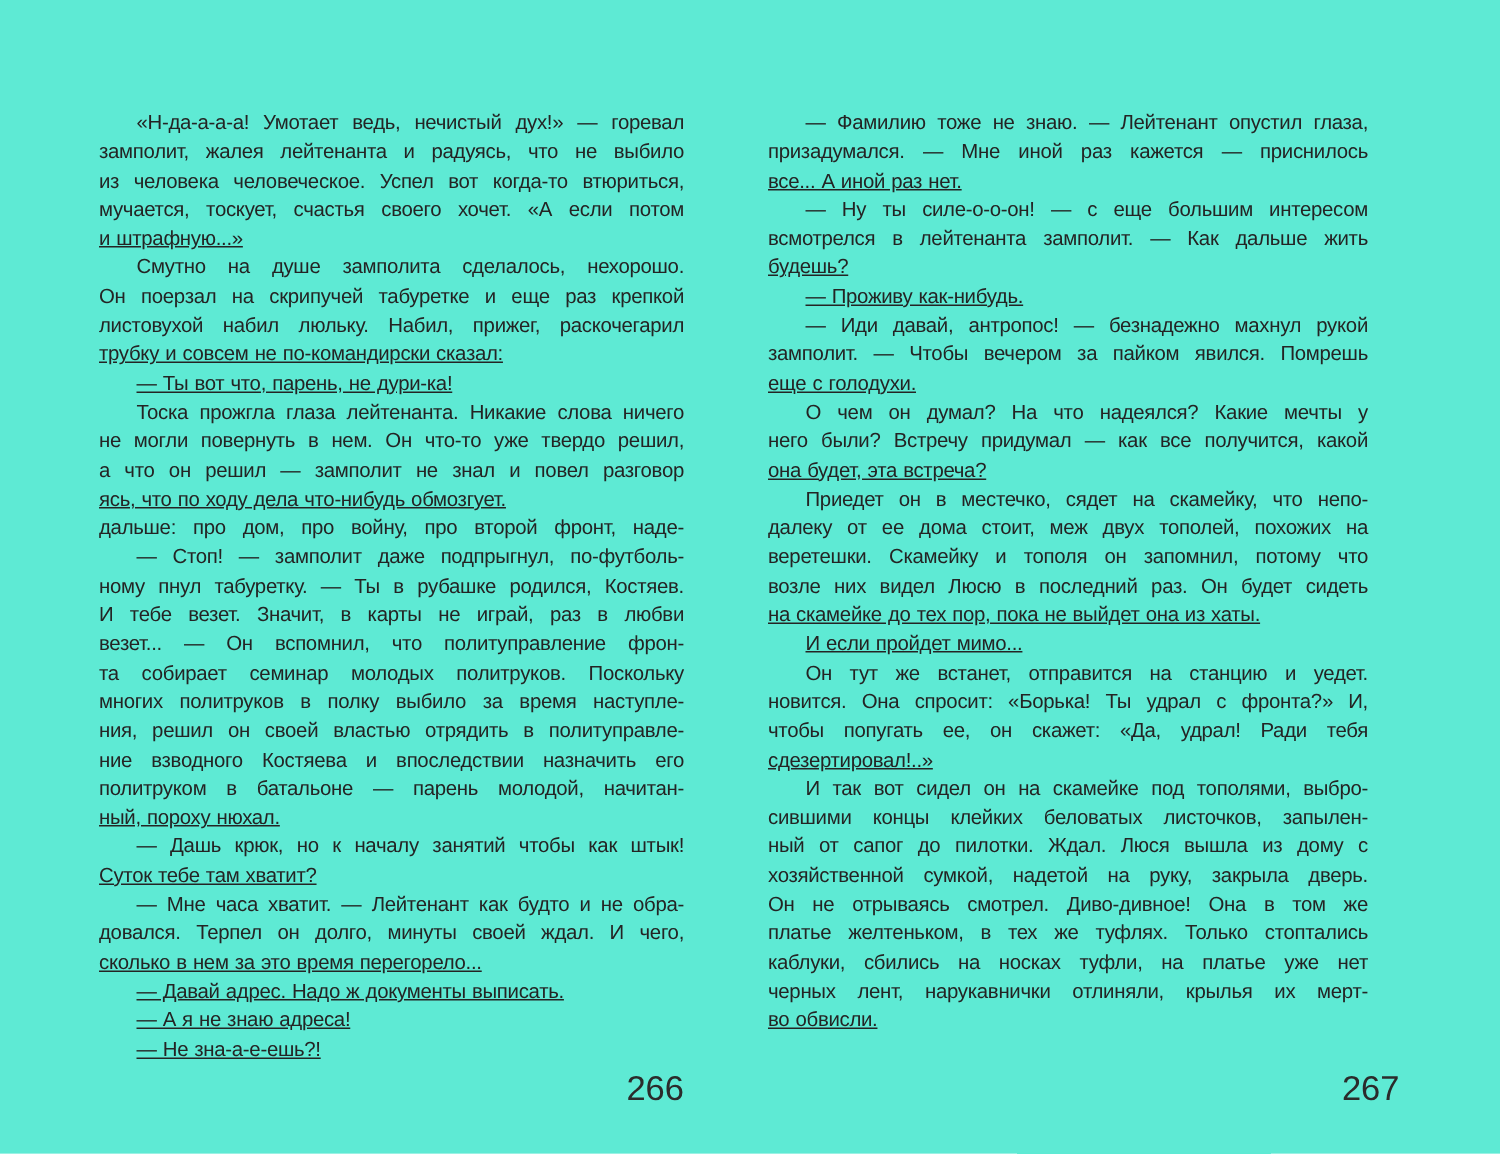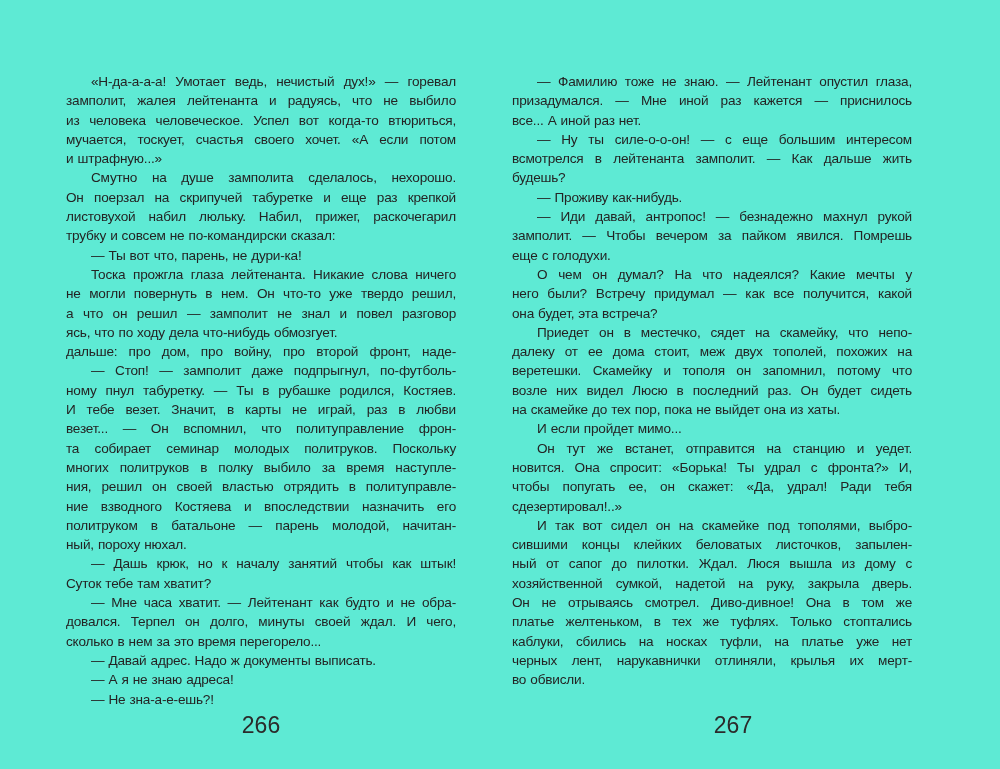--- a/index.html
+++ b/index.html
@@ -30,28 +30,28 @@
   .line {
     font-size: 13.6px;
     line-height: 19.3px;
     letter-spacing: -0.2px;
     word-spacing: 0.5px;
     text-align: justify;
     text-align-last: justify;
     -moz-text-align-last: justify;
   }
   .line.first { text-indent: 25px; }
-  .line.last  { text-align-last: left; -moz-text-align-last: left; }
+  .line.last  { text-align-last: left; text-decoration: underline; -moz-text-align-last: left; }
   .page-number {
     position: absolute;
     top: 712px;
     font-size: 23px;
     font-weight: 400;
     color: #2b2b2b;
-    text-align: center;
+    text-align: right;
   }
   .page-number.left  { left: 66px;  width: 390px; }
   .page-number.right { left: 533px; width: 400px; }
 </style>
 </head>
 <body>
 
 <div class="spread">
 
   <section>

